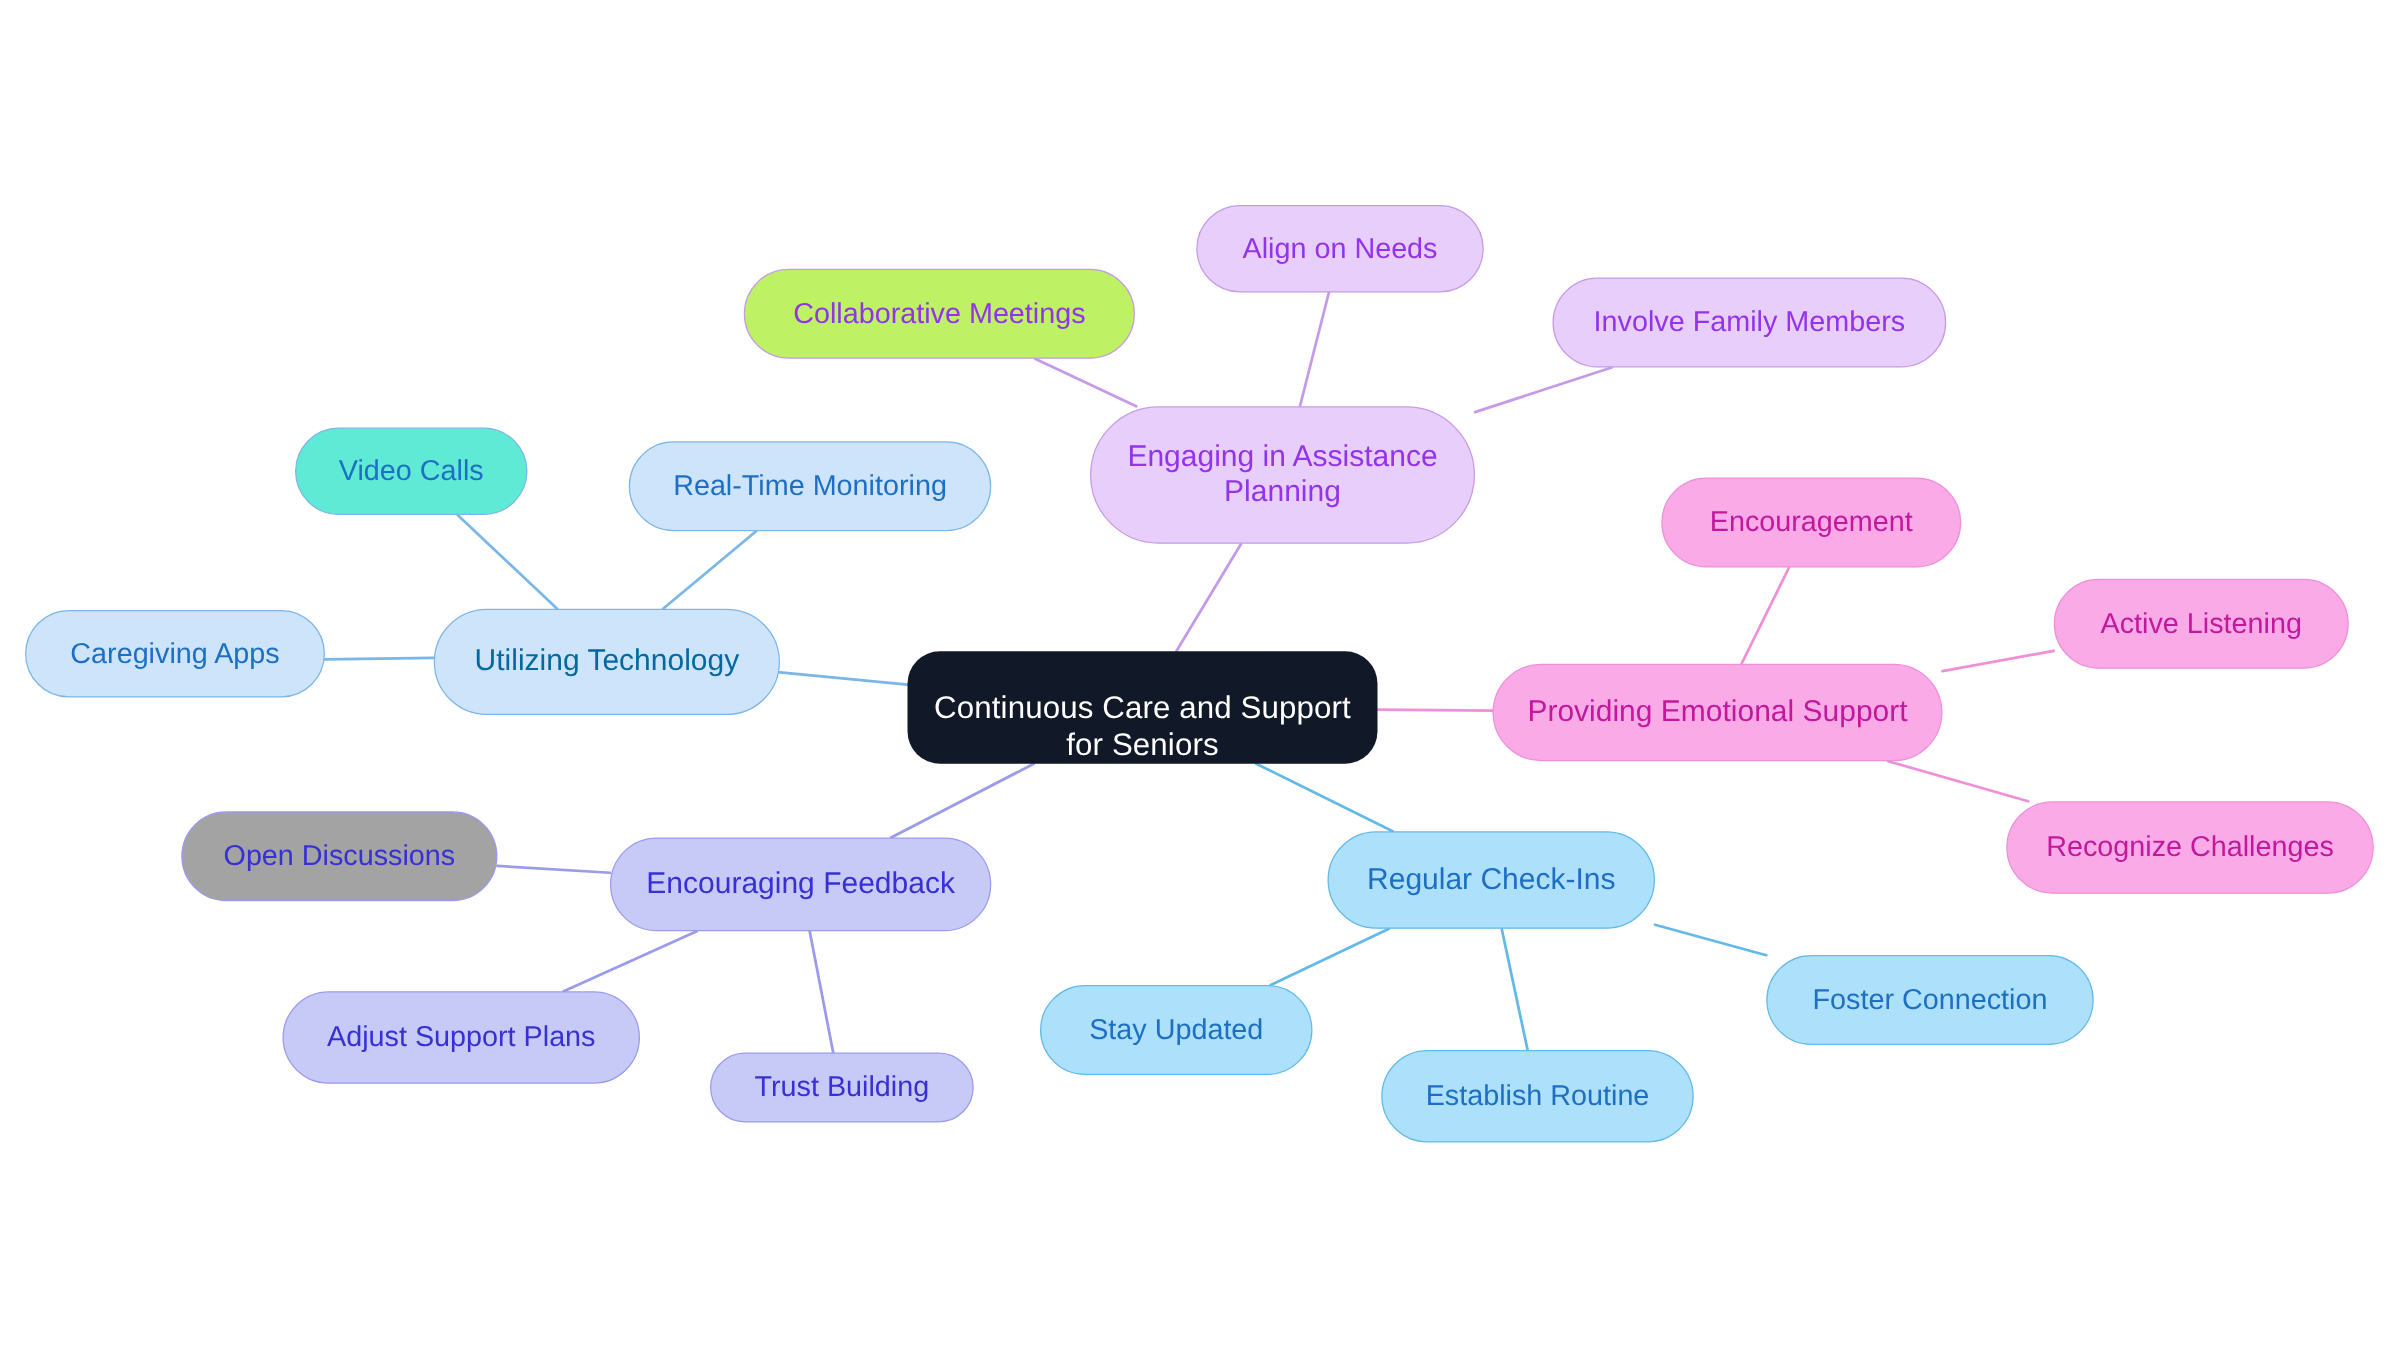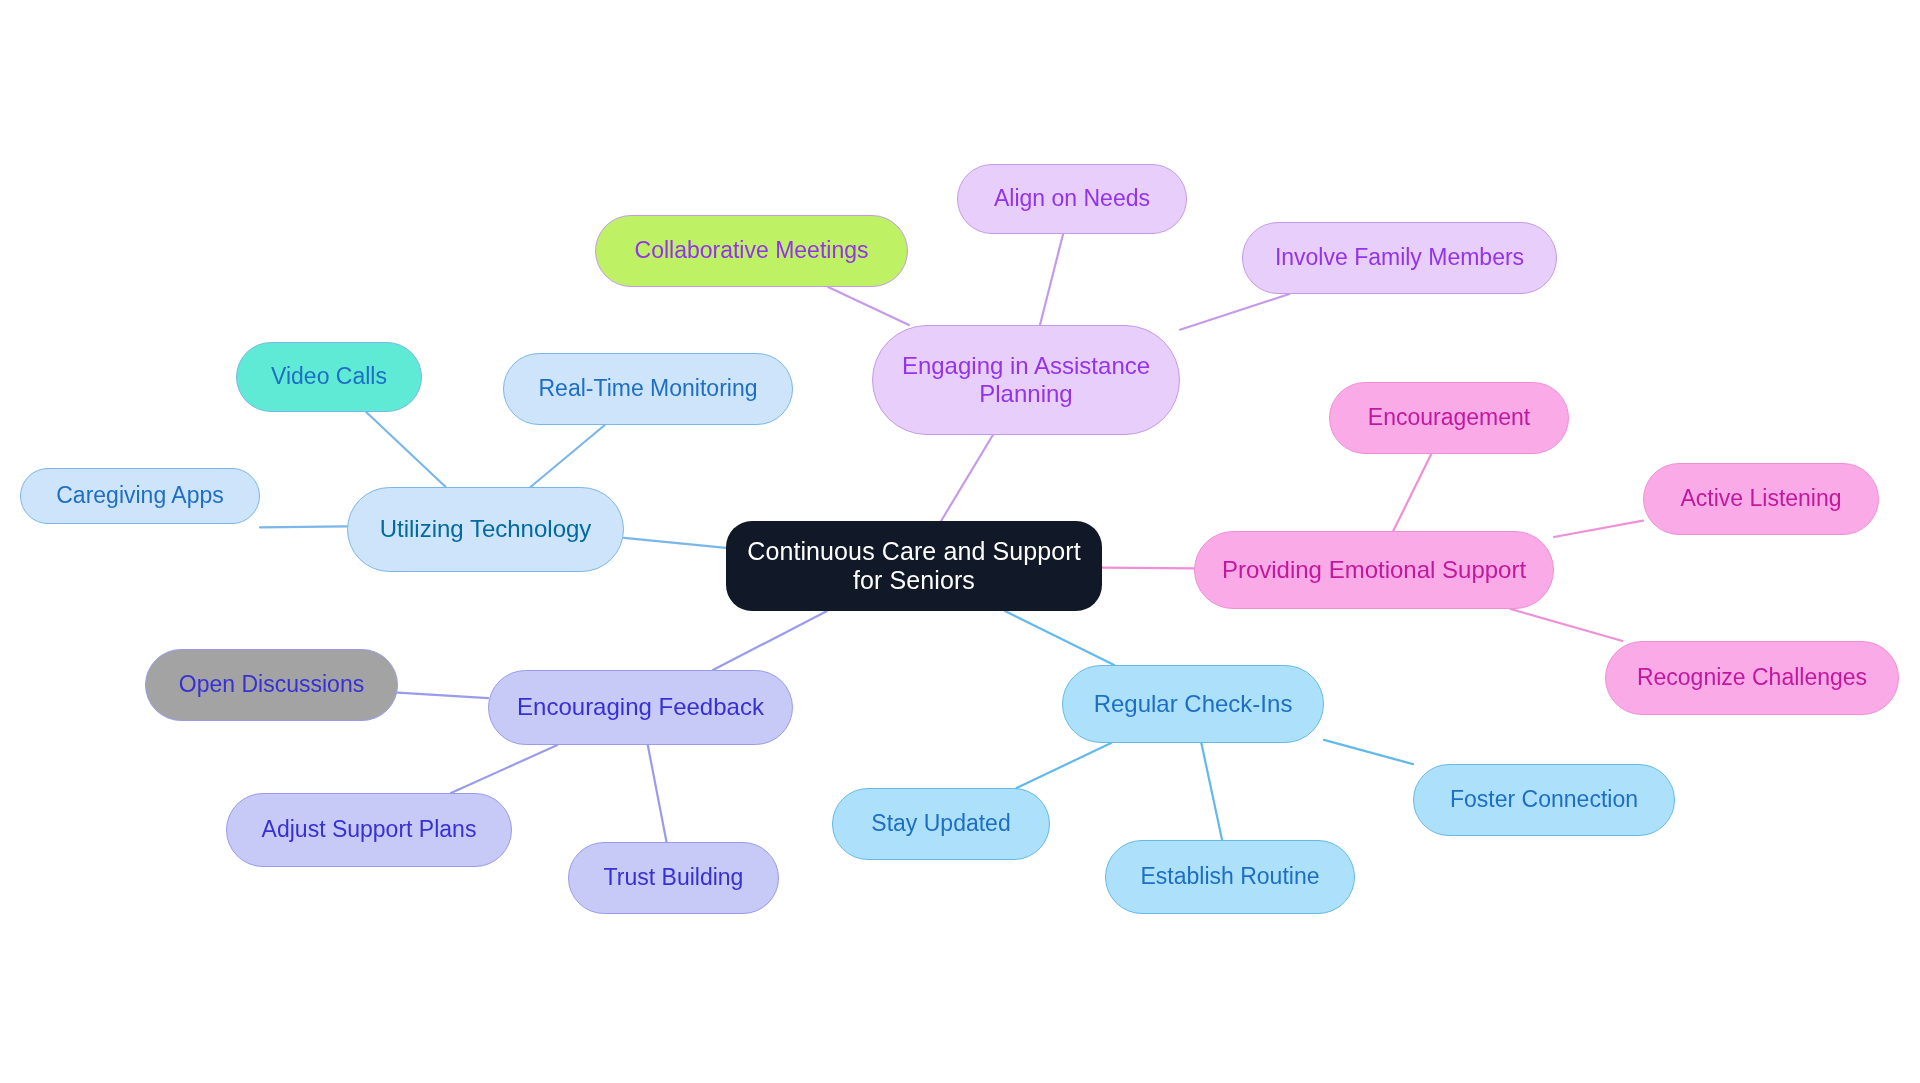--- a/index.html
+++ b/index.html
@@ -36,20 +36,21 @@
     border-width: 1.5px;
     line-height: 1.18;
     white-space: pre-line;
     padding: 0 10px;
   }
   .node.root {
     border-radius: 26px;
     border-width: 0;
     font-size: 25px;
     letter-spacing: 0.1px;
+    align-items: flex-end;
   }
   .node.branch {
     font-size: 24px;
   }
   .node.leaf {
     font-size: 23px;
   }
 </style>
 </head>
 <body>
@@ -74,34 +75,34 @@
       <line x1="1324" y1="739.8290598290598" x2="1413" y2="764.1709401709402" stroke="#63b9e8" stroke-width="2.2" stroke-linecap="round"></line>
       <line x1="827.0212014134275" y1="611" x2="712.982332155477" y2="670" stroke="#9a9beb" stroke-width="2.2" stroke-linecap="round"></line>
       <line x1="488" y1="698.2012195121952" x2="398" y2="692.7134146341464" stroke="#9a9beb" stroke-width="2.2" stroke-linecap="round"></line>
       <line x1="557.3877551020408" y1="745" x2="451.0040816326531" y2="793" stroke="#9a9beb" stroke-width="2.2" stroke-linecap="round"></line>
       <line x1="647.758064516129" y1="745" x2="666.5322580645161" y2="842" stroke="#9a9beb" stroke-width="2.2" stroke-linecap="round"></line>
     </svg>
   <div id="node-layer">
       <div class="node root" style="left: 726px; top: 521px; width: 376px; height: 90px; background: rgb(17, 24, 39); color: rgb(255, 255, 255); border-color: rgb(17, 24, 39);"><span>Continuous Care and Support
 for Seniors</span></div>
       <div class="node branch" style="left: 347px; top: 487px; width: 277px; height: 85px; background: rgb(205, 228, 251); color: #0369a1; border-color: rgb(123, 182, 232);"><span>Utilizing Technology</span></div>
-      <div class="node leaf" style="left: 20px; top: 468px; width: 240px; height: 56px; background: rgb(205, 228, 251); color: rgb(30, 111, 196); border-color: rgb(123, 182, 232);"><span>Caregiving Apps</span></div>
+      <div class="node leaf" style="left: 20px; top: 488px; width: 240px; height: 70px; background: rgb(205, 228, 251); color: rgb(30, 111, 196); border-color: rgb(123, 182, 232);"><span>Caregiving Apps</span></div>
       <div class="node leaf" style="left: 236px; top: 342px; width: 186px; height: 70px; background: #5eead4; color: rgb(30, 111, 196); border-color: rgb(123, 182, 232);"><span>Video Calls</span></div>
       <div class="node leaf" style="left: 503px; top: 353px; width: 290px; height: 72px; background: rgb(205, 228, 251); color: rgb(30, 111, 196); border-color: rgb(123, 182, 232);"><span>Real-Time Monitoring</span></div>
       <div class="node branch" style="left: 872px; top: 325px; width: 308px; height: 110px; background: rgb(232, 206, 250); color: rgb(147, 51, 234); border-color: rgb(197, 154, 232);"><span>Engaging in Assistance
 Planning</span></div>
       <div class="node leaf" style="left: 595px; top: 215px; width: 313px; height: 72px; background: #bef264; color: rgb(147, 51, 234); border-color: rgb(197, 154, 232);"><span>Collaborative Meetings</span></div>
       <div class="node leaf" style="left: 957px; top: 164px; width: 230px; height: 70px; background: rgb(232, 206, 250); color: rgb(147, 51, 234); border-color: rgb(197, 154, 232);"><span>Align on Needs</span></div>
       <div class="node leaf" style="left: 1242px; top: 222px; width: 315px; height: 72px; background: rgb(232, 206, 250); color: rgb(147, 51, 234); border-color: rgb(197, 154, 232);"><span>Involve Family Members</span></div>
       <div class="node branch" style="left: 1194px; top: 531px; width: 360px; height: 78px; background: rgb(251, 170, 232); color: rgb(194, 24, 156); border-color: rgb(239, 143, 216);"><span>Providing Emotional Support</span></div>
       <div class="node leaf" style="left: 1329px; top: 382px; width: 240px; height: 72px; background: rgb(251, 170, 232); color: rgb(194, 24, 156); border-color: rgb(239, 143, 216);"><span>Encouragement</span></div>
       <div class="node leaf" style="left: 1643px; top: 463px; width: 236px; height: 72px; background: rgb(251, 170, 232); color: rgb(194, 24, 156); border-color: rgb(239, 143, 216);"><span>Active Listening</span></div>
       <div class="node leaf" style="left: 1605px; top: 641px; width: 294px; height: 74px; background: rgb(251, 170, 232); color: rgb(194, 24, 156); border-color: rgb(239, 143, 216);"><span>Recognize Challenges</span></div>
       <div class="node branch" style="left: 1062px; top: 665px; width: 262px; height: 78px; background: rgb(172, 224, 251); color: rgb(30, 111, 196); border-color: rgb(99, 185, 232);"><span>Regular Check-Ins</span></div>
       <div class="node leaf" style="left: 832px; top: 788px; width: 218px; height: 72px; background: rgb(172, 224, 251); color: rgb(30, 111, 196); border-color: rgb(99, 185, 232);"><span>Stay Updated</span></div>
       <div class="node leaf" style="left: 1105px; top: 840px; width: 250px; height: 74px; background: rgb(172, 224, 251); color: rgb(30, 111, 196); border-color: rgb(99, 185, 232);"><span>Establish Routine</span></div>
       <div class="node leaf" style="left: 1413px; top: 764px; width: 262px; height: 72px; background: rgb(172, 224, 251); color: rgb(30, 111, 196); border-color: rgb(99, 185, 232);"><span>Foster Connection</span></div>
       <div class="node branch" style="left: 488px; top: 670px; width: 305px; height: 75px; background: rgb(199, 201, 247); color: rgb(55, 48, 212); border-color: rgb(154, 155, 235);"><span>Encouraging Feedback</span></div>
       <div class="node leaf" style="left: 145px; top: 649px; width: 253px; height: 72px; background: #a3a3a3; color: rgb(55, 48, 212); border-color: rgb(154, 155, 235);"><span>Open Discussions</span></div>
       <div class="node leaf" style="left: 226px; top: 793px; width: 286px; height: 74px; background: rgb(199, 201, 247); color: rgb(55, 48, 212); border-color: rgb(154, 155, 235);"><span>Adjust Support Plans</span></div>
-      <div class="node leaf" style="left: 568px; top: 842px; width: 211px; height: 72px; background: rgb(199, 201, 247); color: rgb(55, 48, 212); border-color: rgb(154, 155, 235);"><span>Trust Building</span></div>
+      <div class="node leaf" style="left: 568px; top: 842px; width: 211px; height: 56px; background: rgb(199, 201, 247); color: rgb(55, 48, 212); border-color: rgb(154, 155, 235);"><span>Trust Building</span></div>
     </div>
 </div>
 
 </body></html>

